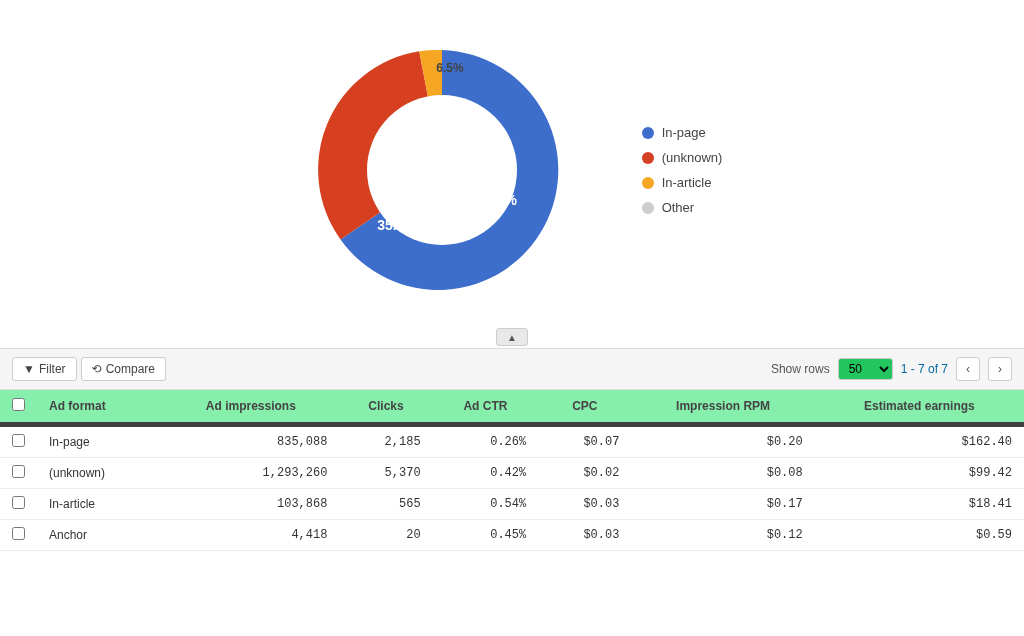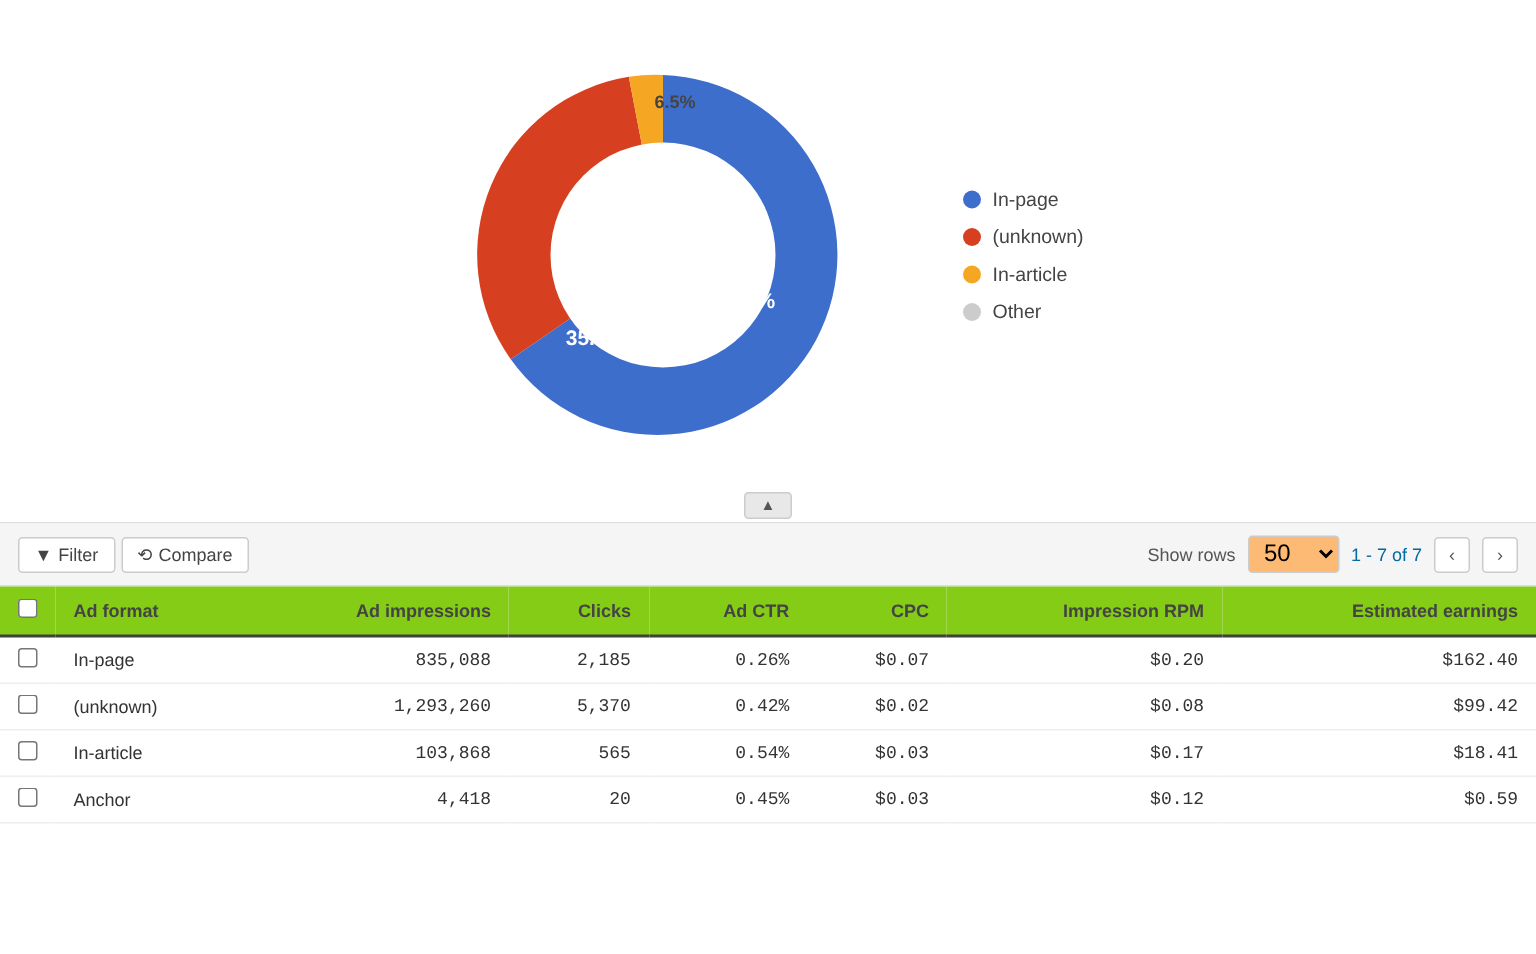--- a/index.html
+++ b/index.html
@@ -121,22 +121,22 @@
     }
 
     .show-rows-label {
       color: #555;
     }
 
     .rows-select {
       padding: 2px 6px;
       border: 1px solid #ccc;
       border-radius: 3px;
-      font-size: 16px;
-      background: #fdba74;
+      font-size: 12px;
+      background: #22c55e;
     }
 
     .pagination-info {
       color: #0369a1;
     }
 
     .page-btn {
       width: 24px;
       height: 24px;
       border: 1px solid #ccc;
@@ -150,35 +150,35 @@
       color: #555;
     }
 
     
     .data-table {
       width: 100%;
       border-collapse: collapse;
     }
 
     .data-table thead tr {
-      background: #84cc16;
-      border-bottom: 2px solid #404040;
+      background: #86efac;
+      border-bottom: 5px solid #404040;
     }
 
     .data-table th {
       padding: 8px 12px;
       text-align: left;
       font-size: 12px;
       font-weight: 600;
       color: #444;
       border-bottom: 1px solid #ddd;
     }
 
     .data-table th.num {
-      text-align: right;
+      text-align: center;
     }
 
     .data-table td {
       padding: 7px 12px;
       font-size: 12px;
       color: #333;
       border-bottom: 1px solid #eee;
     }
 
     .data-table td.num {

